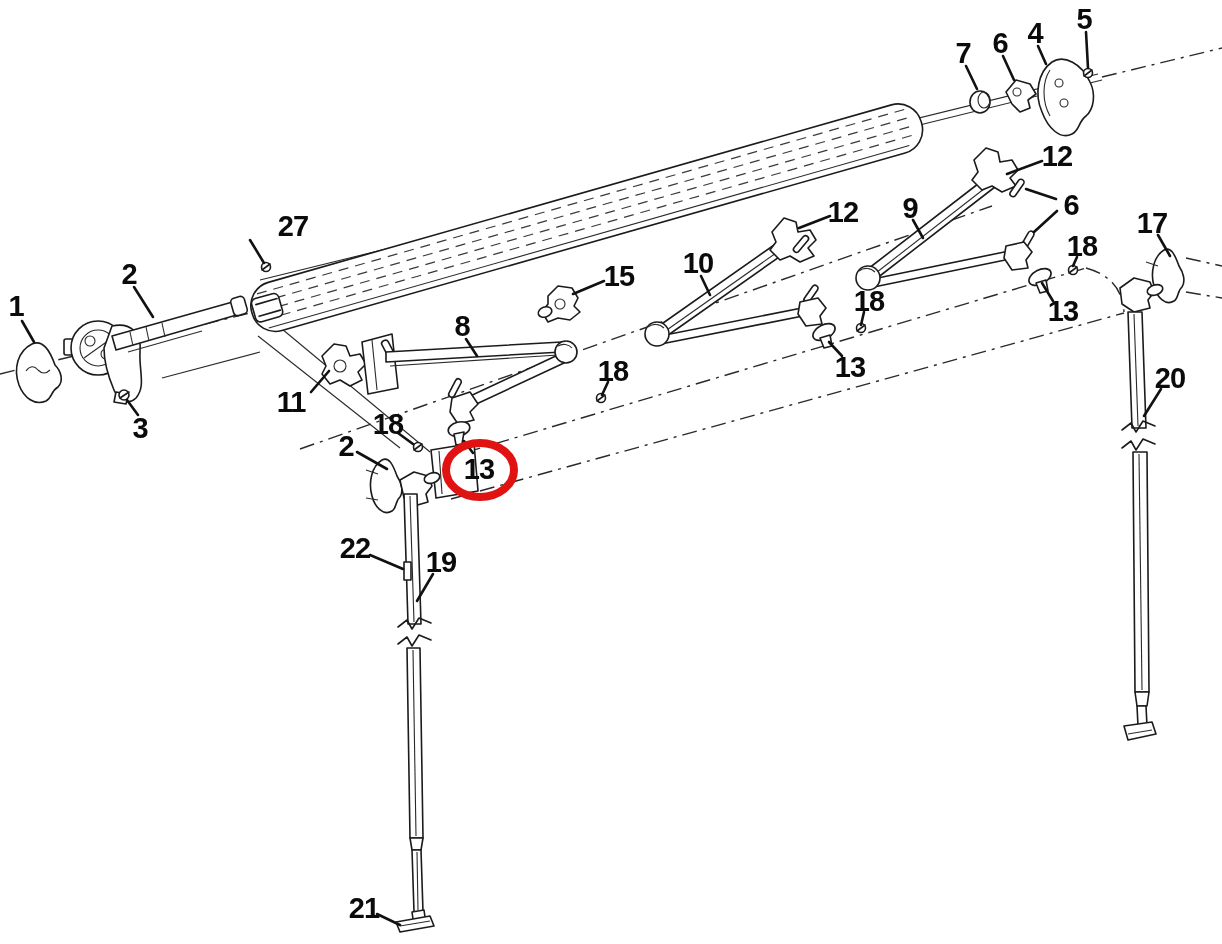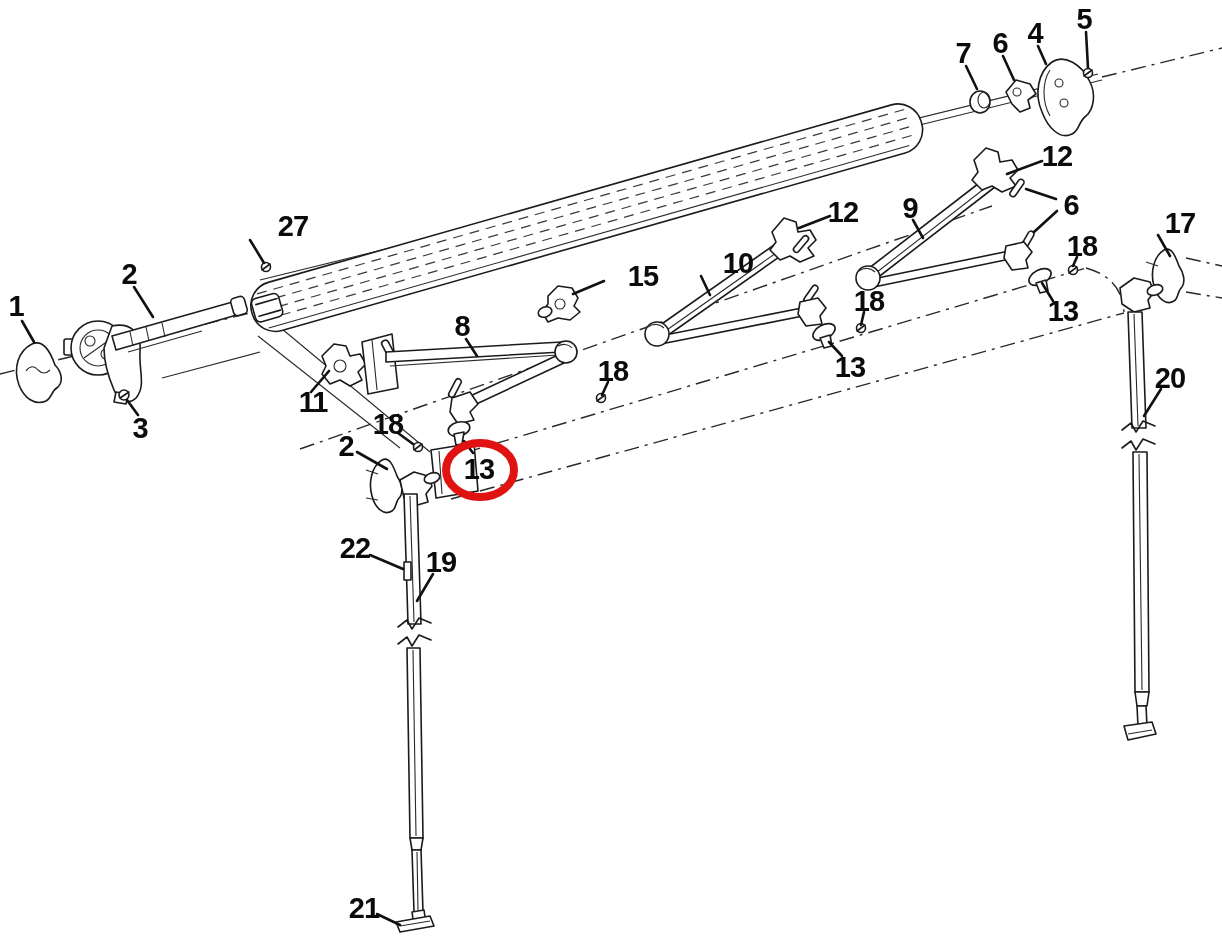--- a/index.html
+++ b/index.html
@@ -272,29 +272,29 @@
   </svg>
   <div id="callout-layer">
       <div class="callout" style="left: 16px; top: 306px;">1</div>
       <div class="callout" style="left: 129px; top: 274px;">2</div>
       <div class="callout" style="left: 140px; top: 428px;">3</div>
       <div class="callout" style="left: 247px; top: 226px; margin-left: 46px;">27</div>
       <div class="callout" style="left: 963px; top: 53px;">7</div>
       <div class="callout" style="left: 1000px; top: 43px;">6</div>
       <div class="callout" style="left: 1035px; top: 33px;">4</div>
       <div class="callout" style="left: 1084px; top: 19px;">5</div>
-      <div class="callout" style="left: 313px; top: 402px;">11</div>
+      <div class="callout" style="left: 291px; top: 402px;">11</div>
       <div class="callout" style="left: 462px; top: 326px;">8</div>
-      <div class="callout" style="left: 619px; top: 276px; margin-left: 24px;">15</div>
-      <div class="callout" style="left: 698px; top: 263px; margin-left: 40px;">10</div>
+      <div class="callout" style="left: 619px; top: 276px;">15</div>
+      <div class="callout" style="left: 698px; top: 263px;">10</div>
       <div class="callout" style="left: 843px; top: 212px;">12</div>
       <div class="callout" style="left: 910px; top: 208px;">9</div>
       <div class="callout" style="left: 1057px; top: 156px;">12</div>
       <div class="callout" style="left: 1071px; top: 205px;">6</div>
-      <div class="callout" style="left: 1152px; top: 223px; margin-left: 28px;">17</div>
+      <div class="callout" style="left: 1152px; top: 223px;">17</div>
       <div class="callout" style="left: 388px; top: 424px;">18</div>
       <div class="callout" style="left: 613px; top: 371px;">18</div>
       <div class="callout" style="left: 869px; top: 301px;">18</div>
       <div class="callout" style="left: 1082px; top: 246px;">18</div>
       <div class="callout" style="left: 479px; top: 469px;">13</div>
       <div class="callout" style="left: 850px; top: 367px;">13</div>
       <div class="callout" style="left: 1063px; top: 311px;">13</div>
       <div class="callout" style="left: 346px; top: 446px;">2</div>
       <div class="callout" style="left: 355px; top: 548px;">22</div>
       <div class="callout" style="left: 441px; top: 562px;">19</div>

